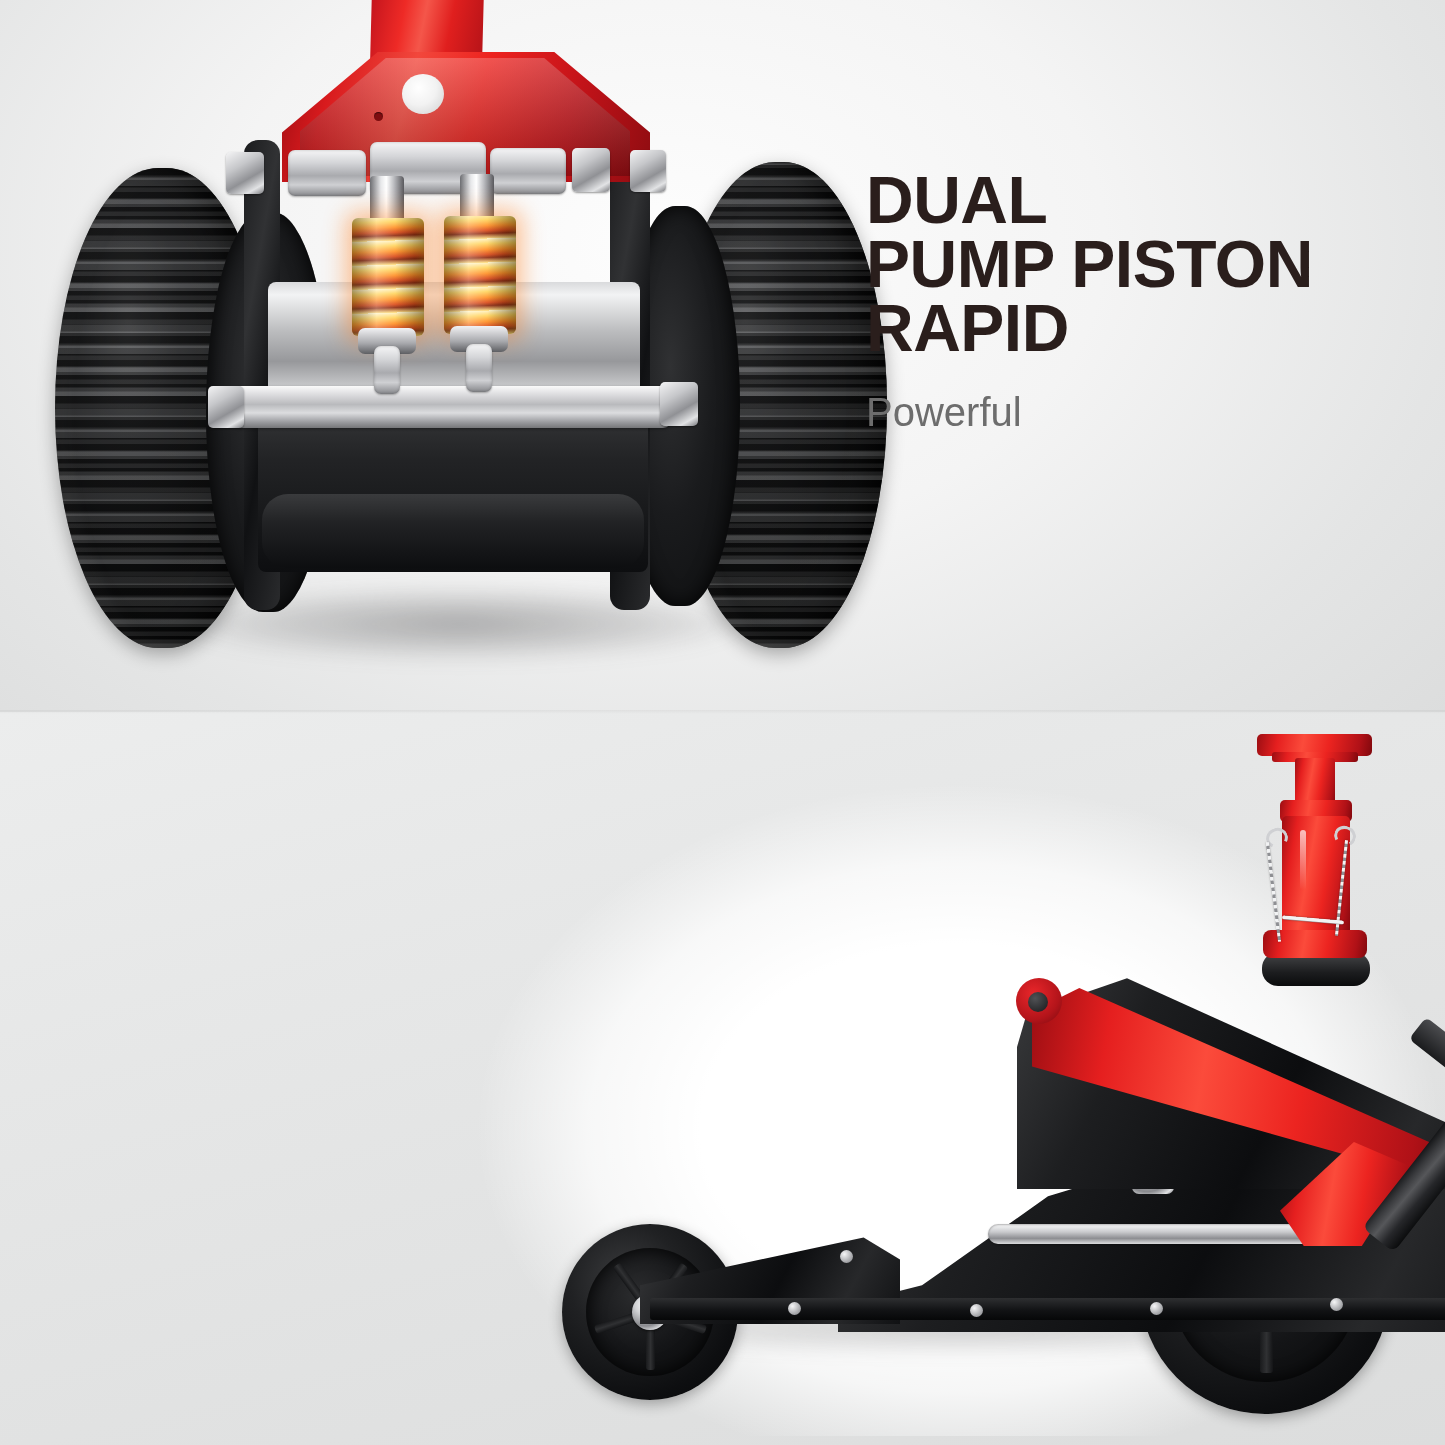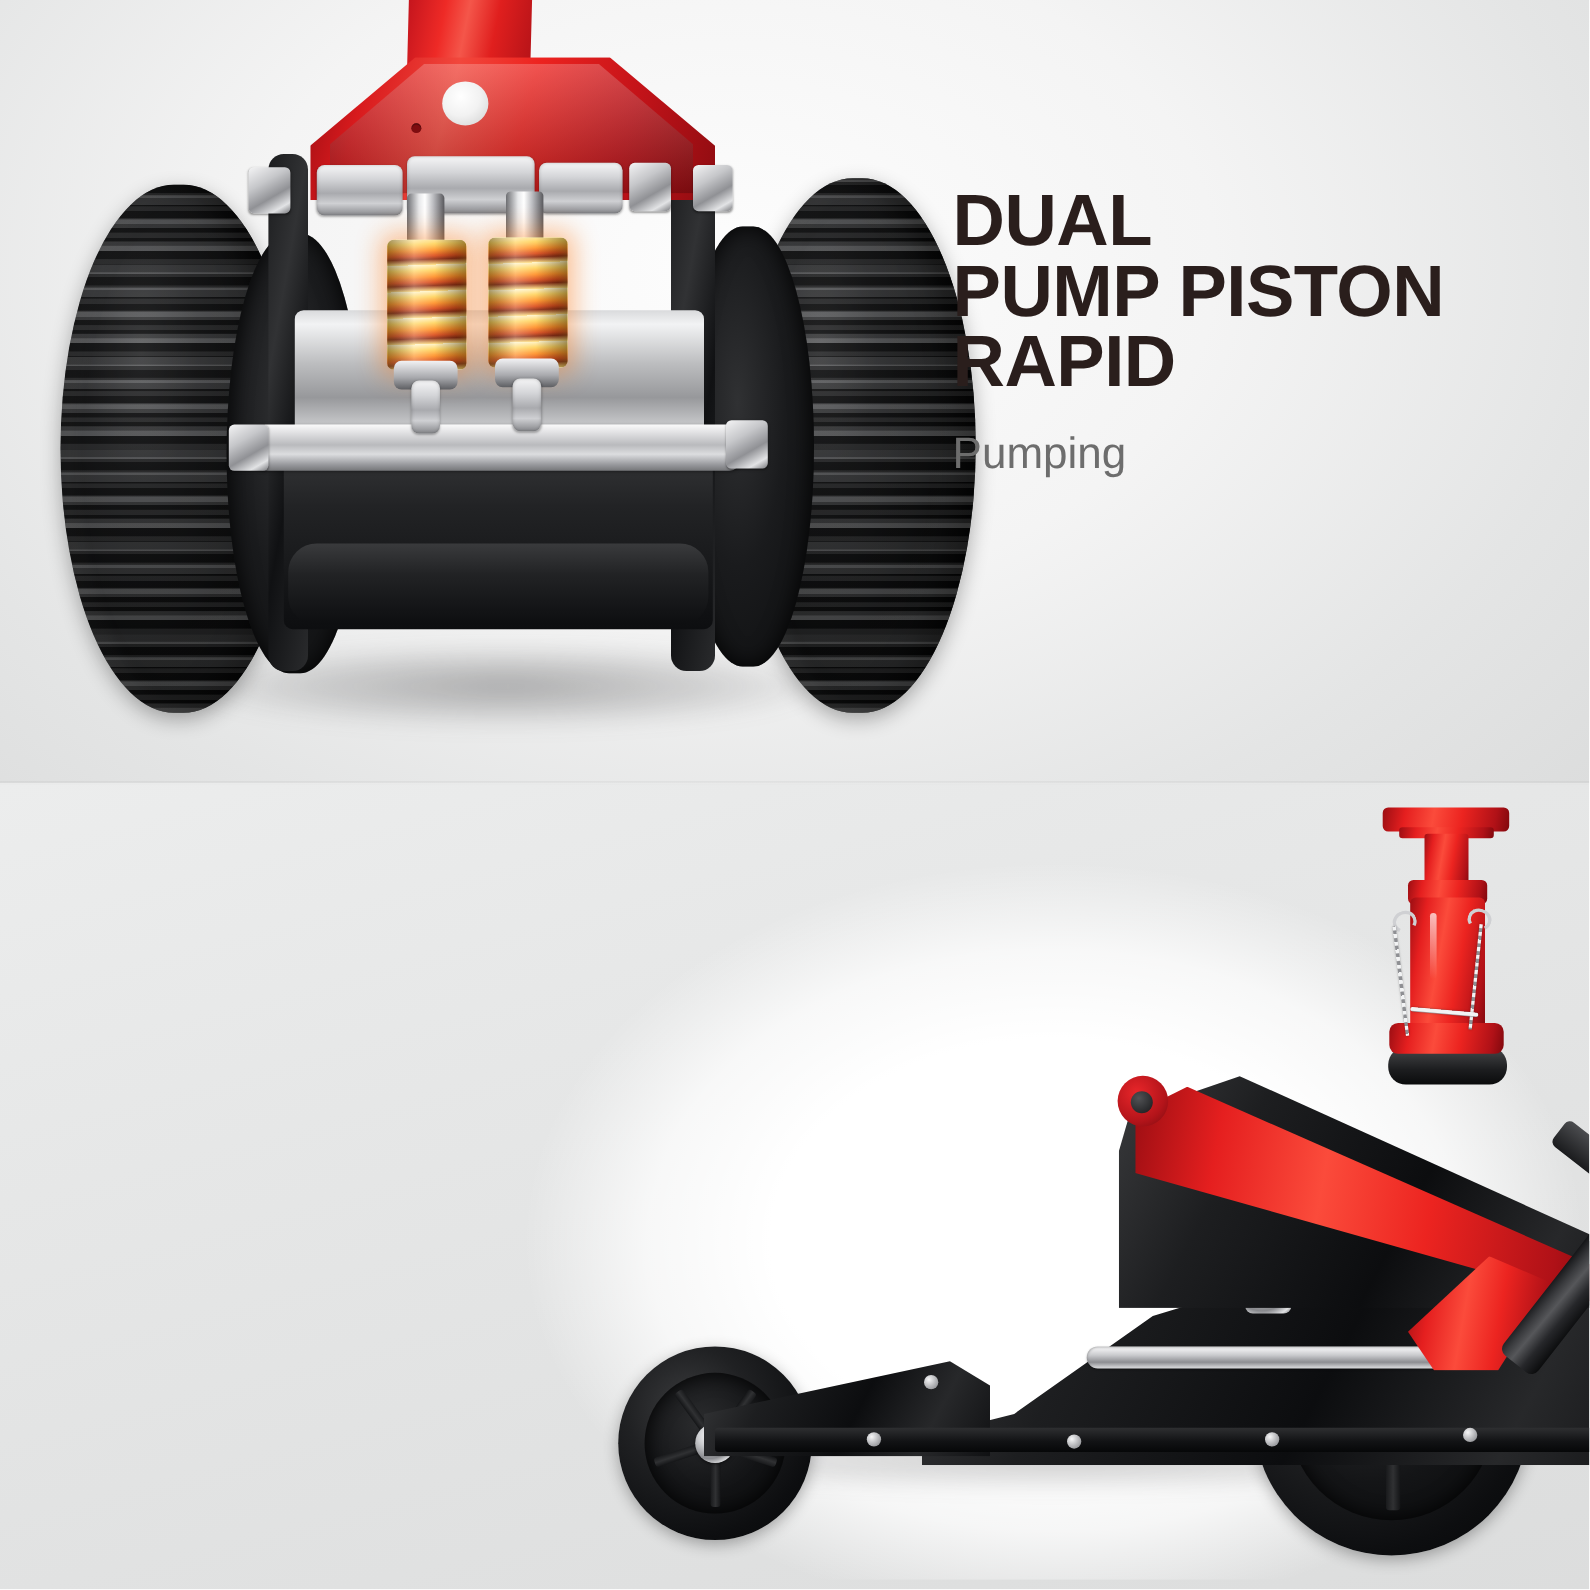--- a/index.html
+++ b/index.html
@@ -226,21 +226,21 @@
       <div class="piston-cap" style="left:358px;top:328px;"></div>
       <div class="piston-cap" style="left:450px;top:326px;"></div>
       <div class="chrome-roller" style="left:374px;top:346px;width:26px;height:48px;"></div>
       <div class="chrome-roller" style="left:466px;top:344px;width:26px;height:48px;"></div>
     </div>
 
     <div id="txt-top">
       <div class="headline">DUAL</div>
       <div class="headline">PUMP PISTON</div>
       <div class="headline">RAPID</div>
-      <div class="sub">Pumping</div>
+      <div class="sub">Powerful</div>
     </div>
   </div>
 
   <div class="panel-divider"></div>
 
   <div class="panel" id="panel-bottom">
     <div class="stage-glow"></div>
 
     <div id="photo-bot">
       <div class="bot-shadow"></div>

